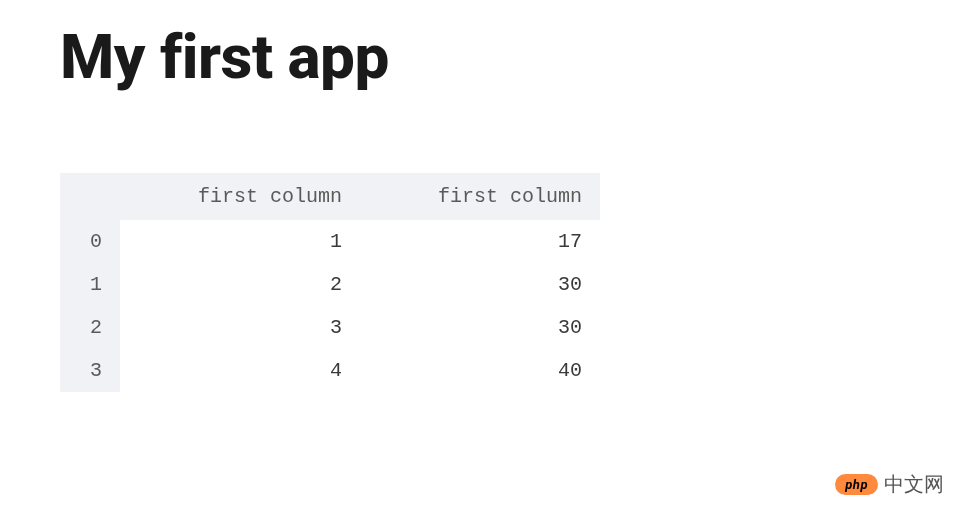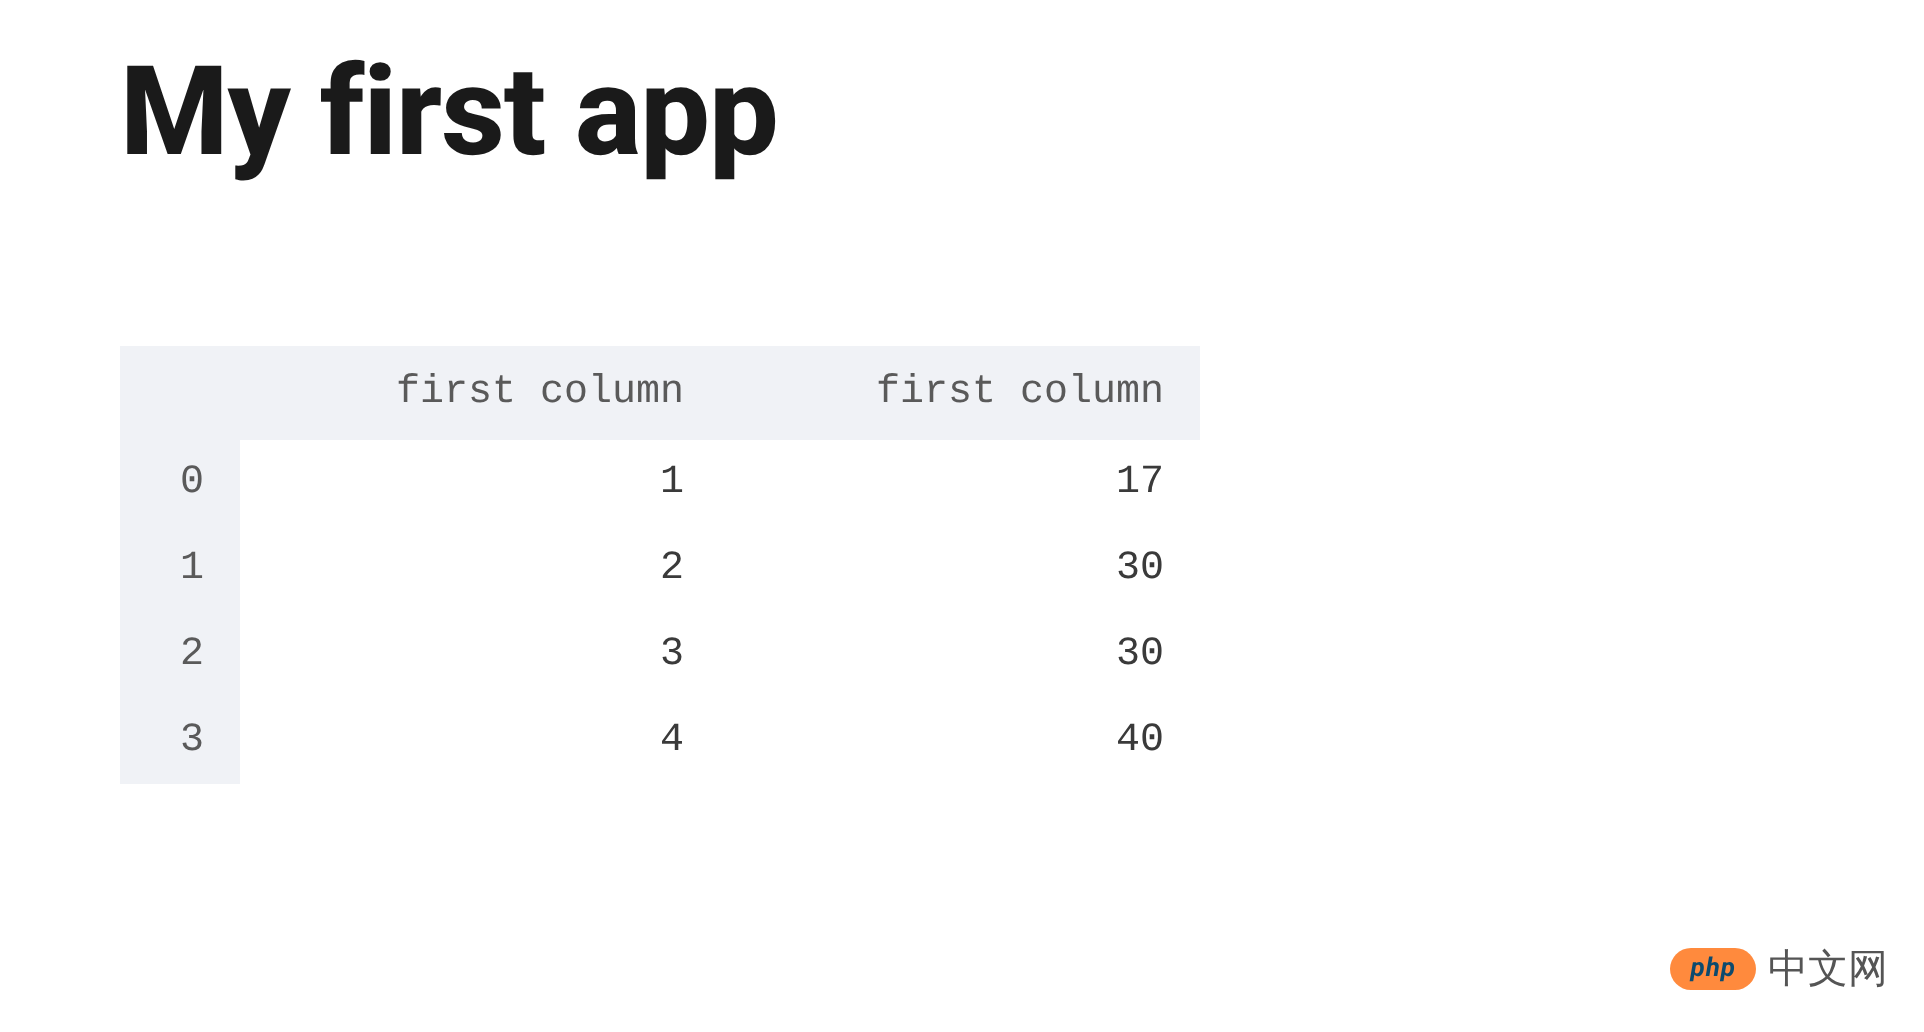--- a/index.html
+++ b/index.html
@@ -59,21 +59,21 @@
     .watermark {
       position: absolute;
       bottom: 18px;
       right: 18px;
       display: flex;
       align-items: center;
       gap: 6px;
     }
     .watermark-badge {
       background: #ff8a3d;
-      color: #0c4a6e;
+      color: #000000;
       font-size: 13px;
       font-weight: 700;
       padding: 3px 10px;
       border-radius: 12px;
       font-style: italic;
       letter-spacing: 0.5px;
     }
     .watermark-text {
       color: #555;
       font-size: 20px;

